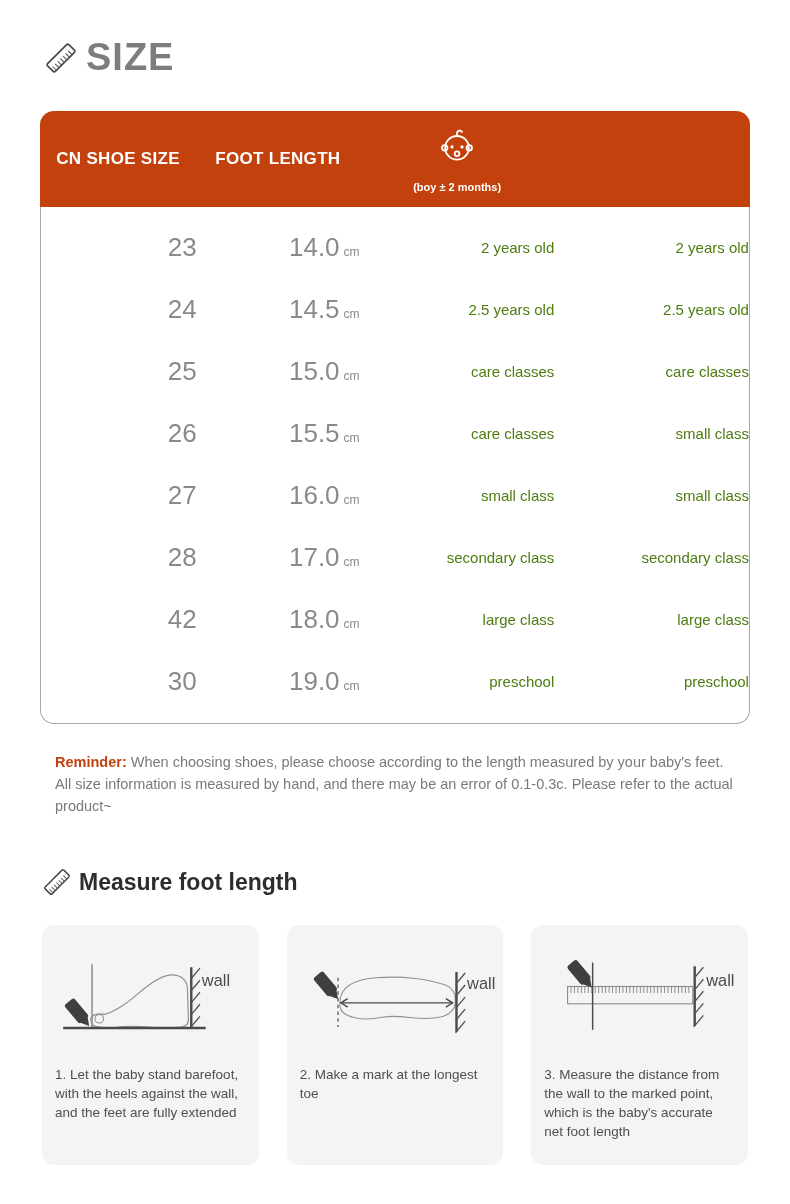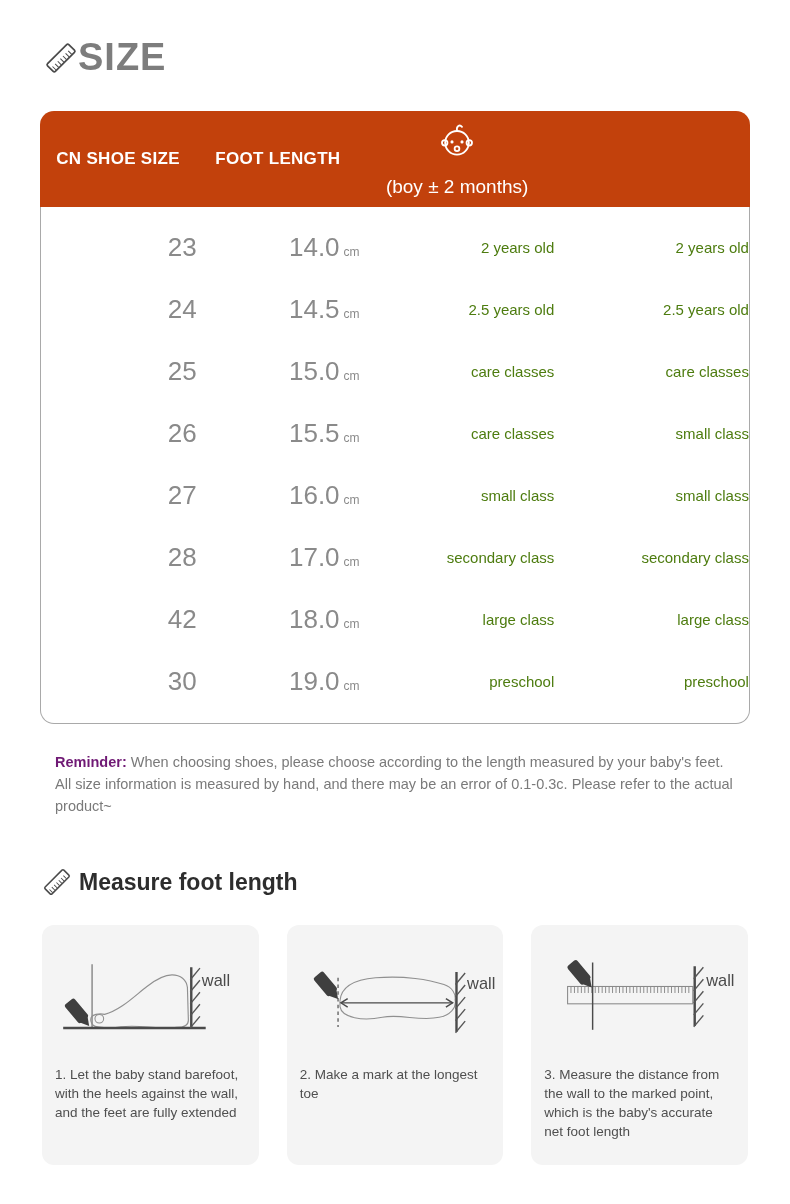--- a/index.html
+++ b/index.html
@@ -9,21 +9,21 @@
     min-height: 1204px;
     background: #ffffff;
     font-family: "Liberation Sans", sans-serif;
     color: #8a8a8a;
   }
 
   
   .size-title-row {
     display: flex;
     align-items: center;
-    gap: 0;
+    gap: 8px;
     padding: 36px 0 0 44px;
   }
   .size-title {
     font-size: 38px;
     font-weight: bold;
     color: #7d7d7d;
     letter-spacing: 1px;
   }
 
   
@@ -39,21 +39,21 @@
     grid-template-columns: 22% 23% 27.5% 27.5%;
     color: #ffffff;
   }
   .hcell {
     display: flex;
     flex-direction: column;
     align-items: center;
     justify-content: center;
   }
   .hlabel { font-size: 17px; font-weight: bold; letter-spacing: .3px; white-space: nowrap; }
-  .hcap   { font-size: 19px; font-weight: normal; margin-top: 15px; white-space: nowrap; }
+  .hcap   { font-size: 11px; font-weight: bold; margin-top: 15px; white-space: nowrap; }
   .baby-icon { display: block; }
 
   .table-body {
     border: 1px solid #a9a9a9;
     border-top: none;
     border-radius: 0 0 14px 14px;
     padding: 9px 0 11px 0;
     background: #ffffff;
   }
   .trow {
@@ -68,21 +68,21 @@
   .cell-length .unit { font-size: 12px; margin-left: 4px; }
   .cell-class  { font-size: 15px; color: #4d7c0f; }
 
   
   .reminder {
     margin: 27px 52px 0 55px;
     font-size: 14.5px;
     line-height: 22px;
     color: #7a7a7a;
   }
-  .reminder .reminder-label { font-weight: bold; color: #701a75; text-align: right; }
+  .reminder .reminder-label { font-weight: bold; color: #c2410c; text-align: right; }
 
   
   .measure-title-row {
     display: flex;
     align-items: center;
     gap: 7px;
     margin: 50px 0 0 42px;
   }
   .measure-title {
     font-size: 23px;

